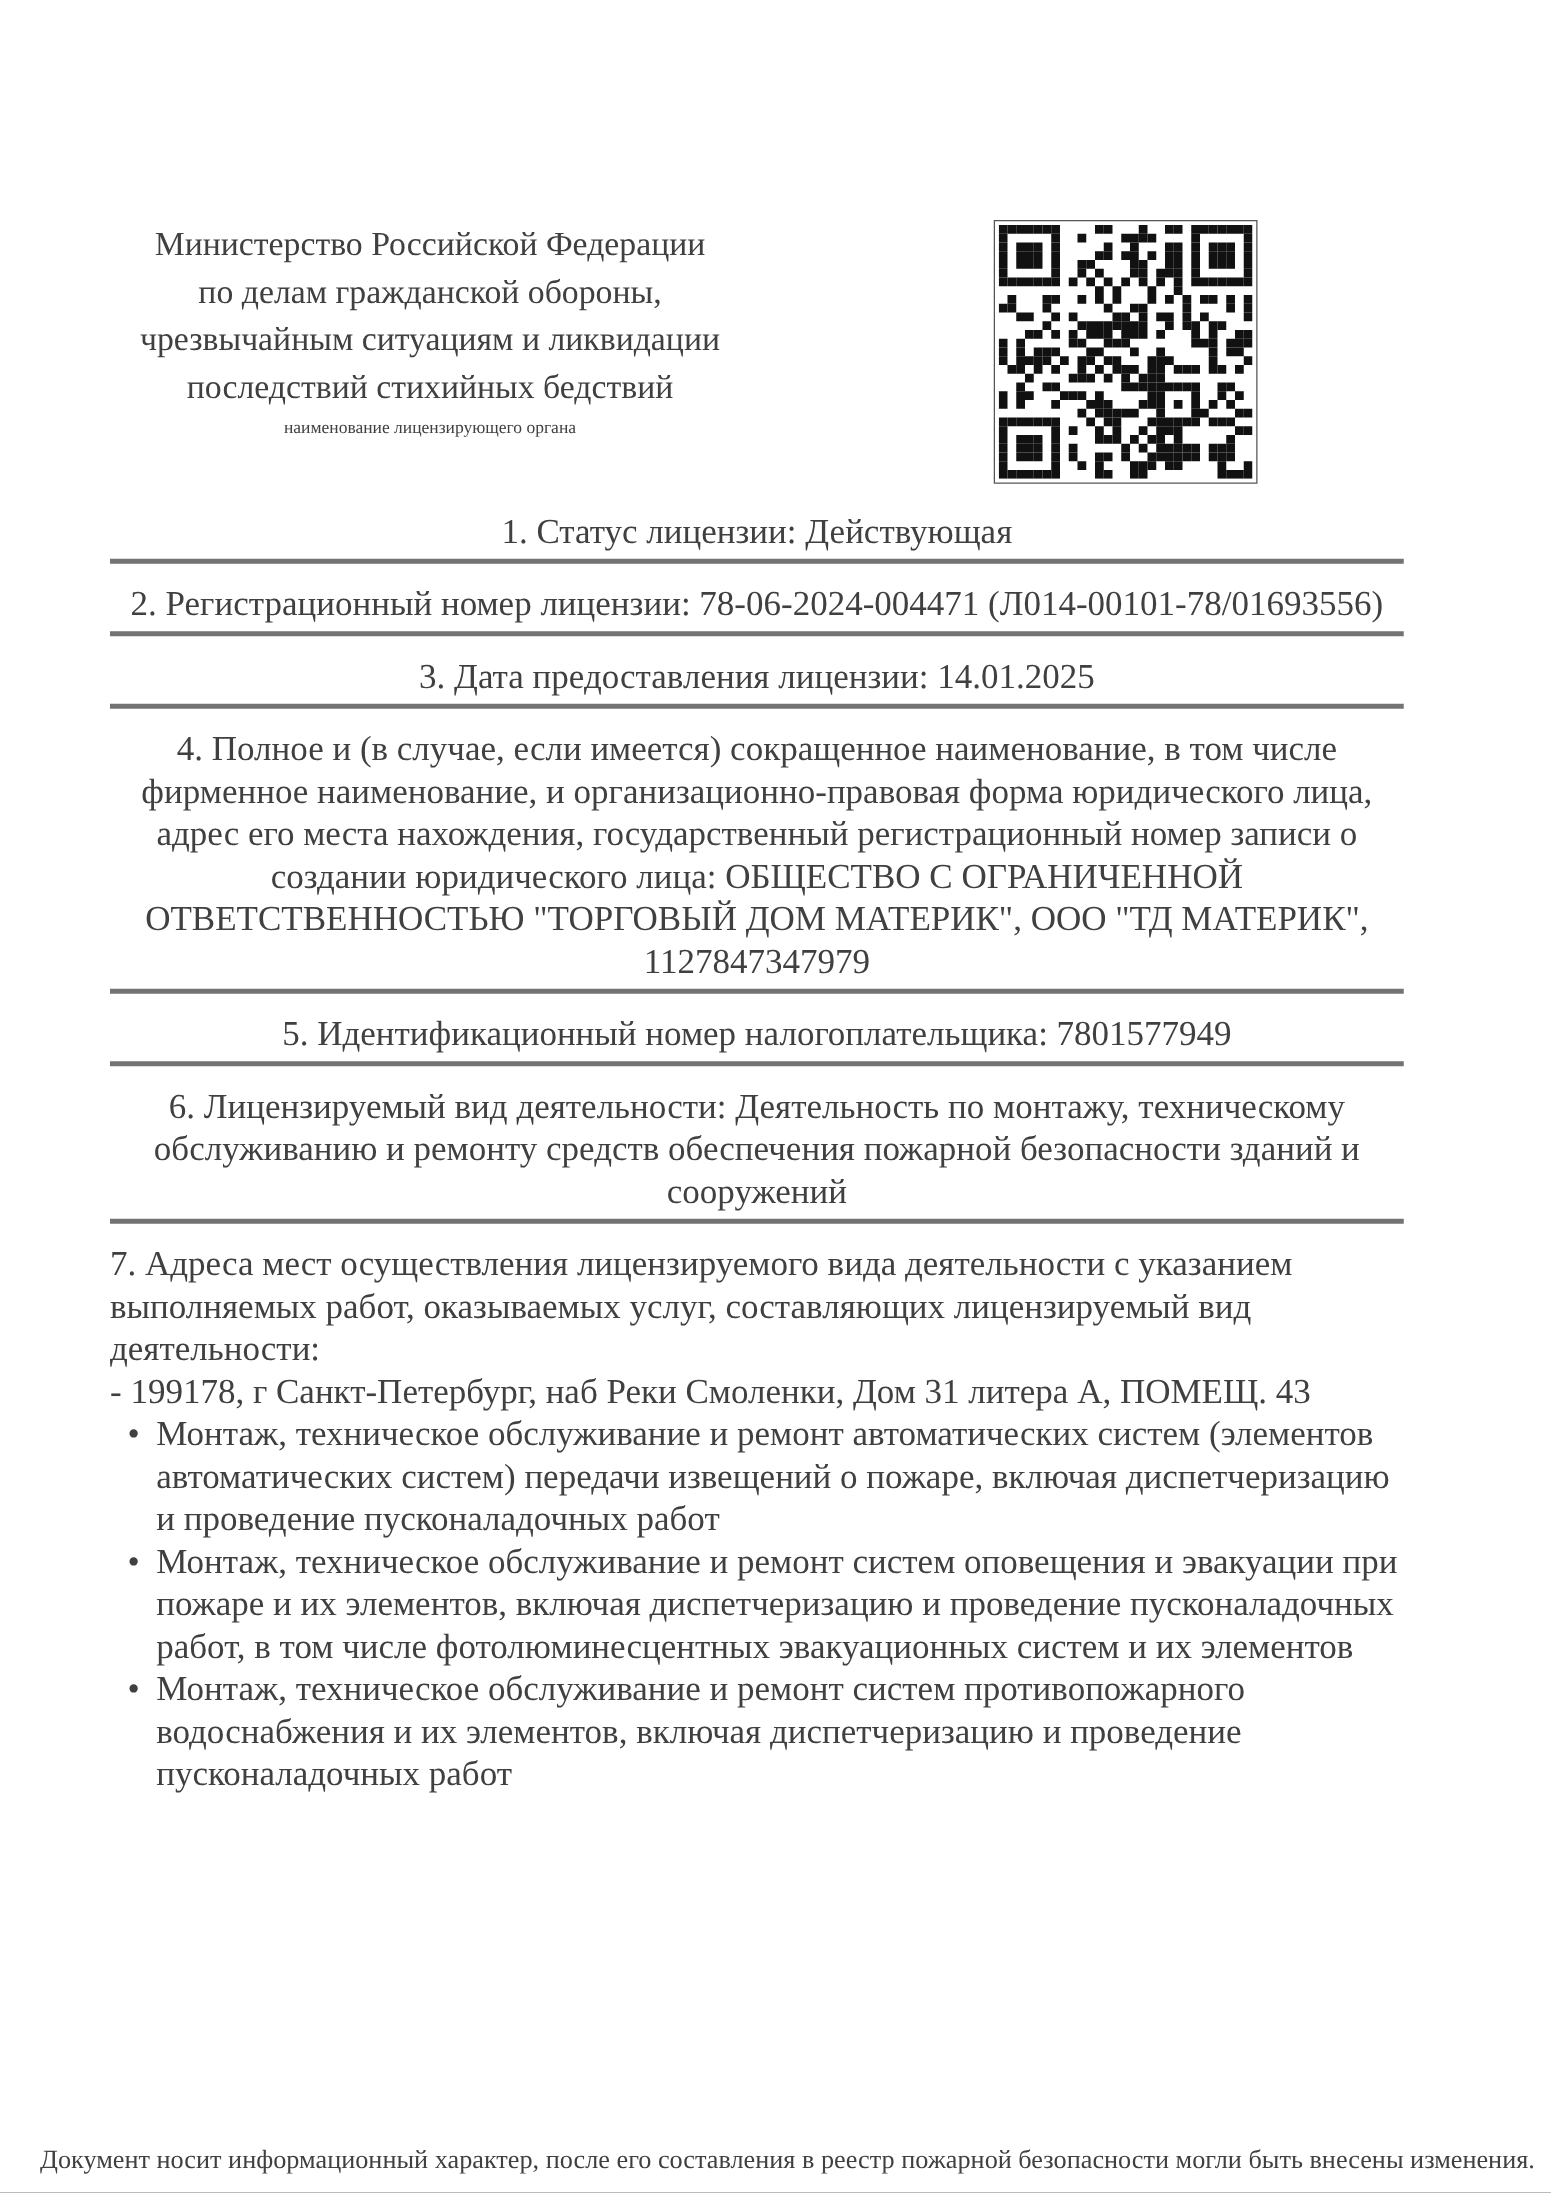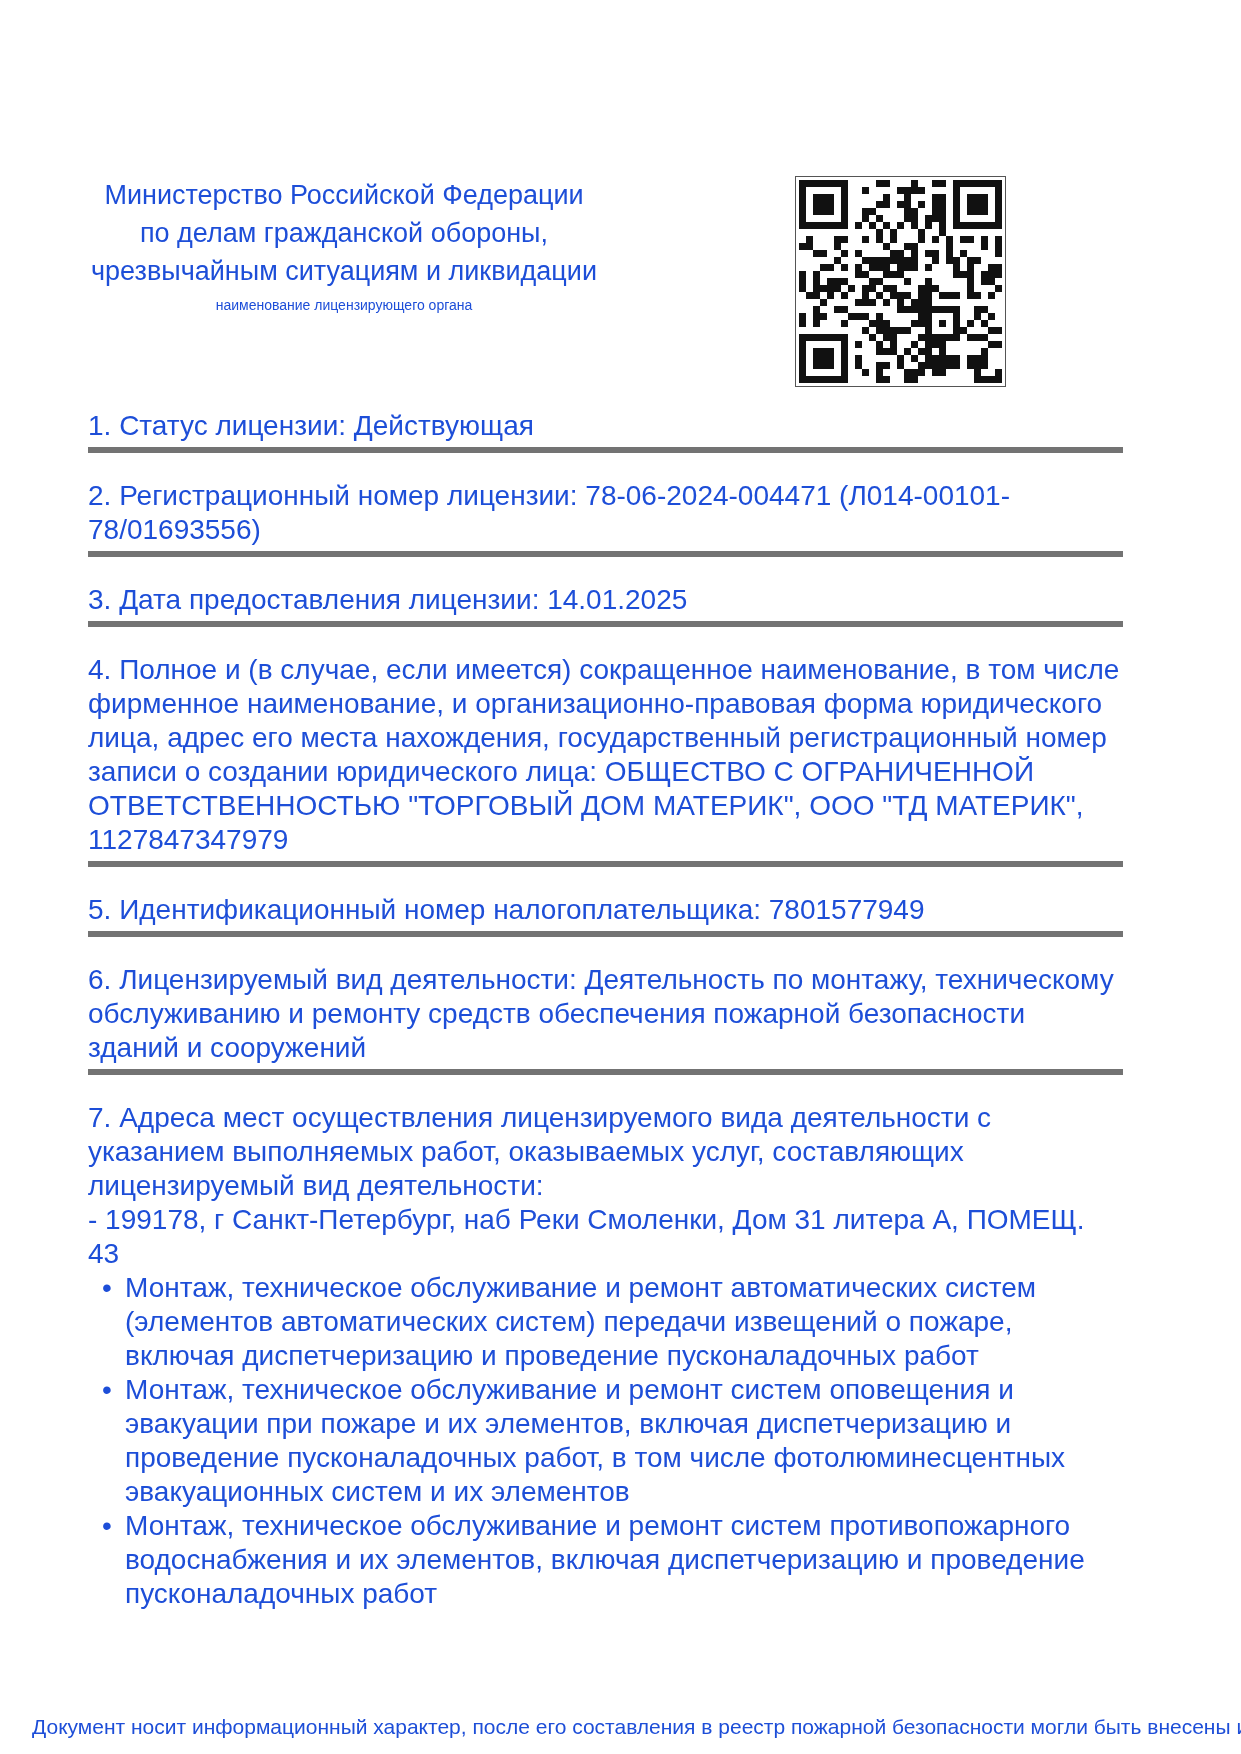--- a/index.html
+++ b/index.html
@@ -1,22 +1,22 @@
 <!DOCTYPE html>
 <html lang="ru"><head>
 <meta charset="utf-8">
 <style>
   html,body{margin:0;padding:0;background:#888;}
   .page{
     position:relative;
     width:1241px;height:1754px;
     margin:0 auto;
     background:#fff;
-    color:#1d4ed8;
-    font-family:Liberation Sans, sans-serif;
+    color:#404040;
+    font-family:Liberation Serif, serif;
     overflow:hidden;
   }
   .content{
     position:absolute;
     left:88px;top:0;
     width:1035px;
   }
   
   .header{
     display:flex;
@@ -54,22 +54,23 @@
   }
   
   .fields{
     margin-top:22px;
     font-size:28px;
     line-height:34px;
   }
   .field{margin:0;}
   .field.underlined{
     padding-bottom:4px;
-    border-bottom:6px solid #737373;
-    margin-bottom:26px;
+    border-bottom:4px solid #737373;
+    margin-bottom:16px;
+    text-align:center;
   }
   .field.address{margin-top:0;}
   
   .activities{
     list-style:none;
     margin:0;padding:0;
     font-size:28px;
     line-height:34px;
   }
   .activities li{
@@ -95,20 +96,21 @@
 <body>
 
 <div class="page">
   <div class="content">
 
     <div class="header">
       <div class="authority">
         <div>Министерство Российской Федерации</div>
         <div>по делам гражданской обороны,</div>
         <div>чрезвычайным ситуациям и ликвидации</div>
+        <div>последствий стихийных бедствий</div>
         <div class="authority-caption">наименование лицензирующего органа</div>
       </div>
       <div class="qr"><svg xmlns="http://www.w3.org/2000/svg" width="203" height="203" viewBox="0 0 203 203">
             <rect x="0" y="0" width="7" height="7"></rect>
             <rect x="7" y="0" width="7" height="7"></rect>
             <rect x="14" y="0" width="7" height="7"></rect>
             <rect x="21" y="0" width="7" height="7"></rect>
             <rect x="28" y="0" width="7" height="7"></rect>
             <rect x="35" y="0" width="7" height="7"></rect>
             <rect x="42" y="0" width="7" height="7"></rect>

